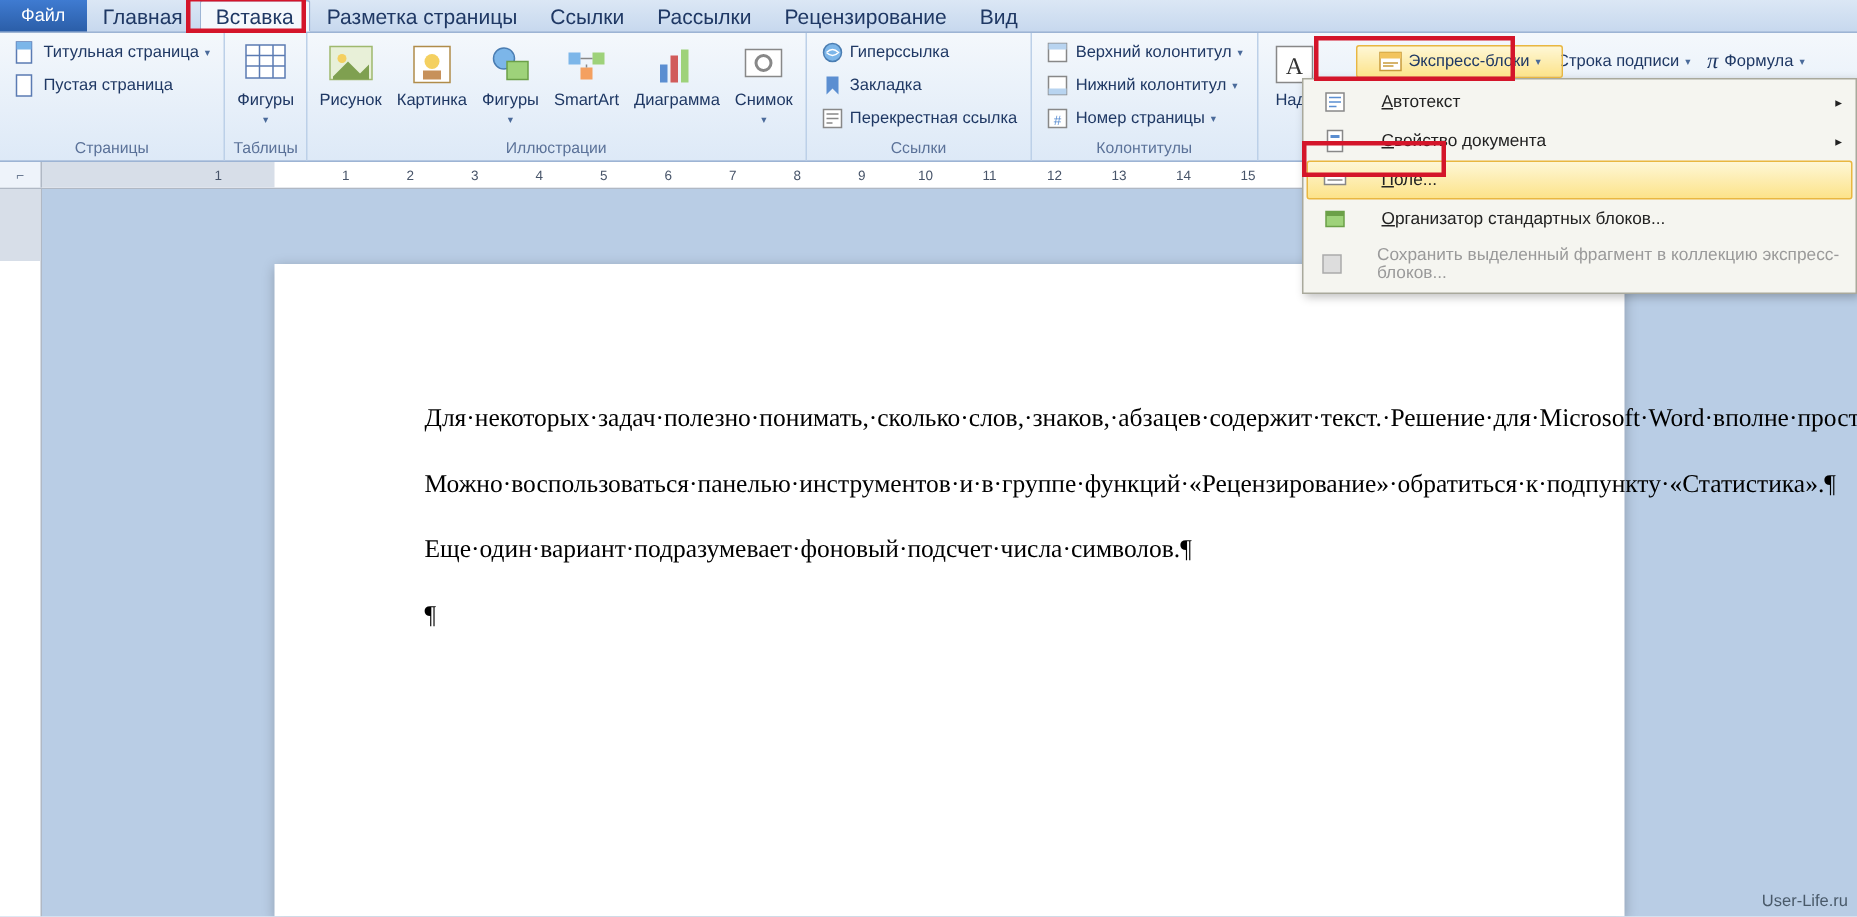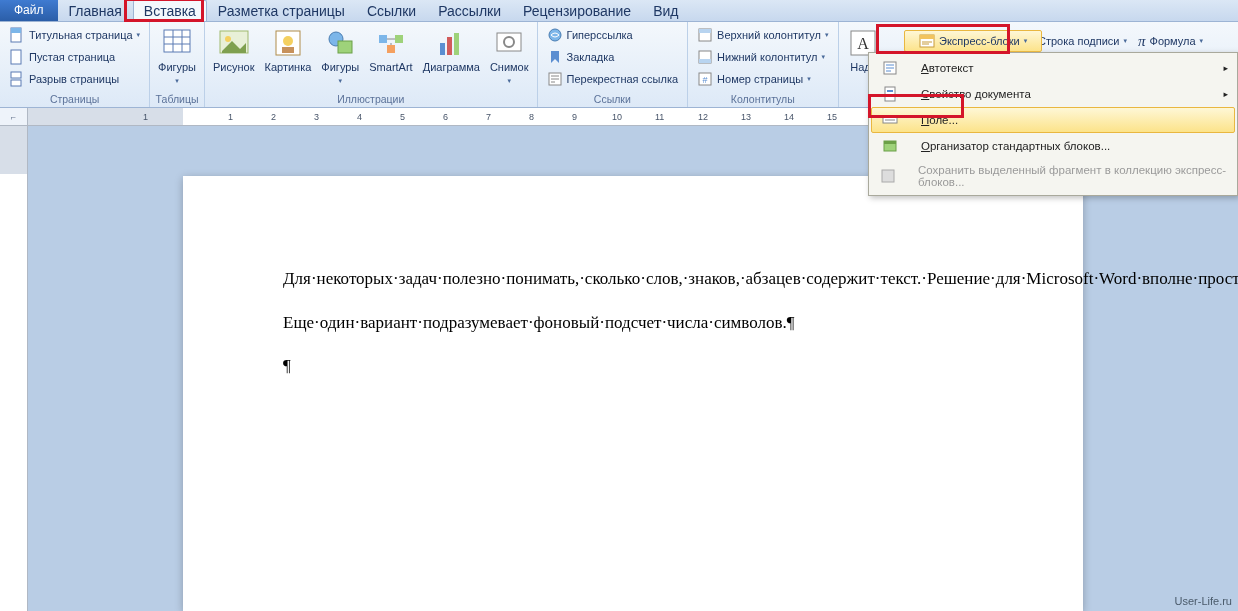--- a/index.html
+++ b/index.html
@@ -319,27 +319,20 @@
               <rect x="2" y="1" width="10" height="5" fill="#7cb6e9"></rect>
             </svg>
           <span>Титульная страница</span>
           <span class="mini-arrow">▾</span>
         </div>
         <div class="small-btn">
           <svg class="icon16">
               <rect x="2" y="1" width="10" height="14" fill="#fff" stroke="#5b7bb3"></rect>
             </svg>
           <span>Пустая страница</span>
-        </div>
-        <div class="small-btn">
-          <svg class="icon16">
-              <rect x="2" y="1" width="10" height="6" fill="#fff" stroke="#5b7bb3"></rect>
-              <rect x="2" y="9" width="10" height="6" fill="#fff" stroke="#5b7bb3"></rect>
-            </svg>
-          <span>Разрыв страницы</span>
         </div>
       </div>
     </div>
     <div class="group-label">Страницы</div>
   </div>
 
   <div class="group">
     <div class="group-body">
       <div class="big-btn">
         <svg class="icon32">
@@ -591,20 +584,21 @@
 </div>
 
 <div class="workspace">
   <div class="vruler">
     <div class="vruler-shade" style="top:0; height:48px;"></div>
   </div>
   <div class="canvas-area">
     <div class="page">
       <div class="doc-text">
         <p>Для·некоторых·задач·полезно·понимать,·сколько·слов,·знаков,·абзацев·содержит·текст.·Решение·для·Microsoft·Word·вполне·простое.¶</p>
+        <p>Можно·воспользоваться·панелью·инструментов·и·в·группе·функций·«Рецензирование»·обратиться·к·подпункту·«Статистика».¶</p>
         <p>Еще·один·вариант·подразумевает·фоновый·подсчет·числа·символов.¶</p>
         <p>¶</p>
       </div>
     </div>
   </div>
 </div>
 
 <div class="watermark">User-Life.ru</div>
 
 </body></html>

